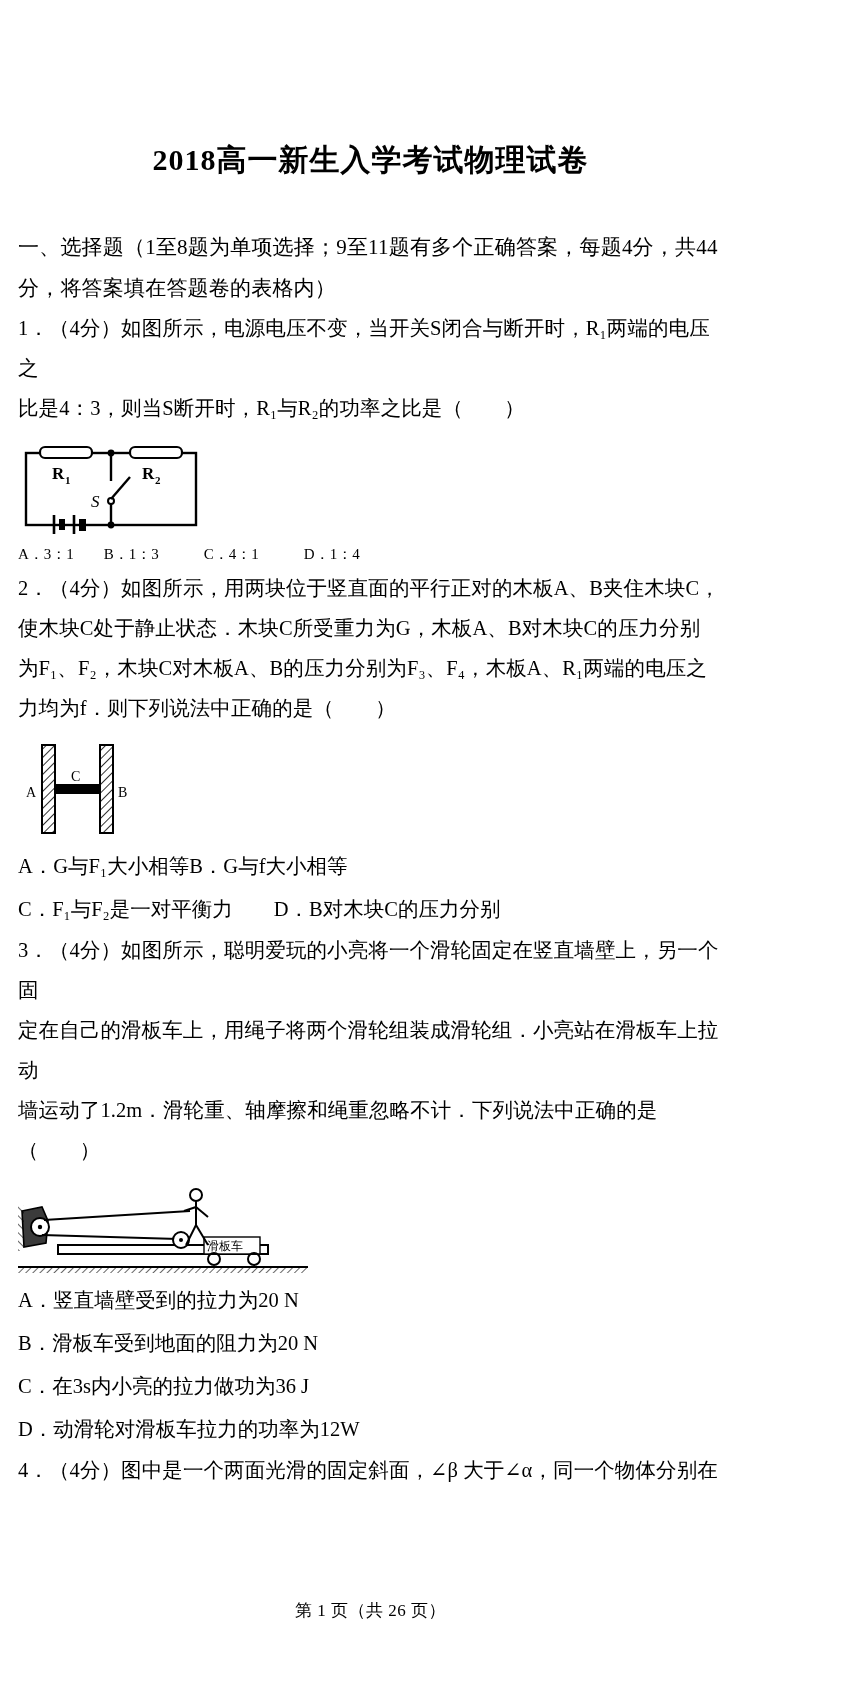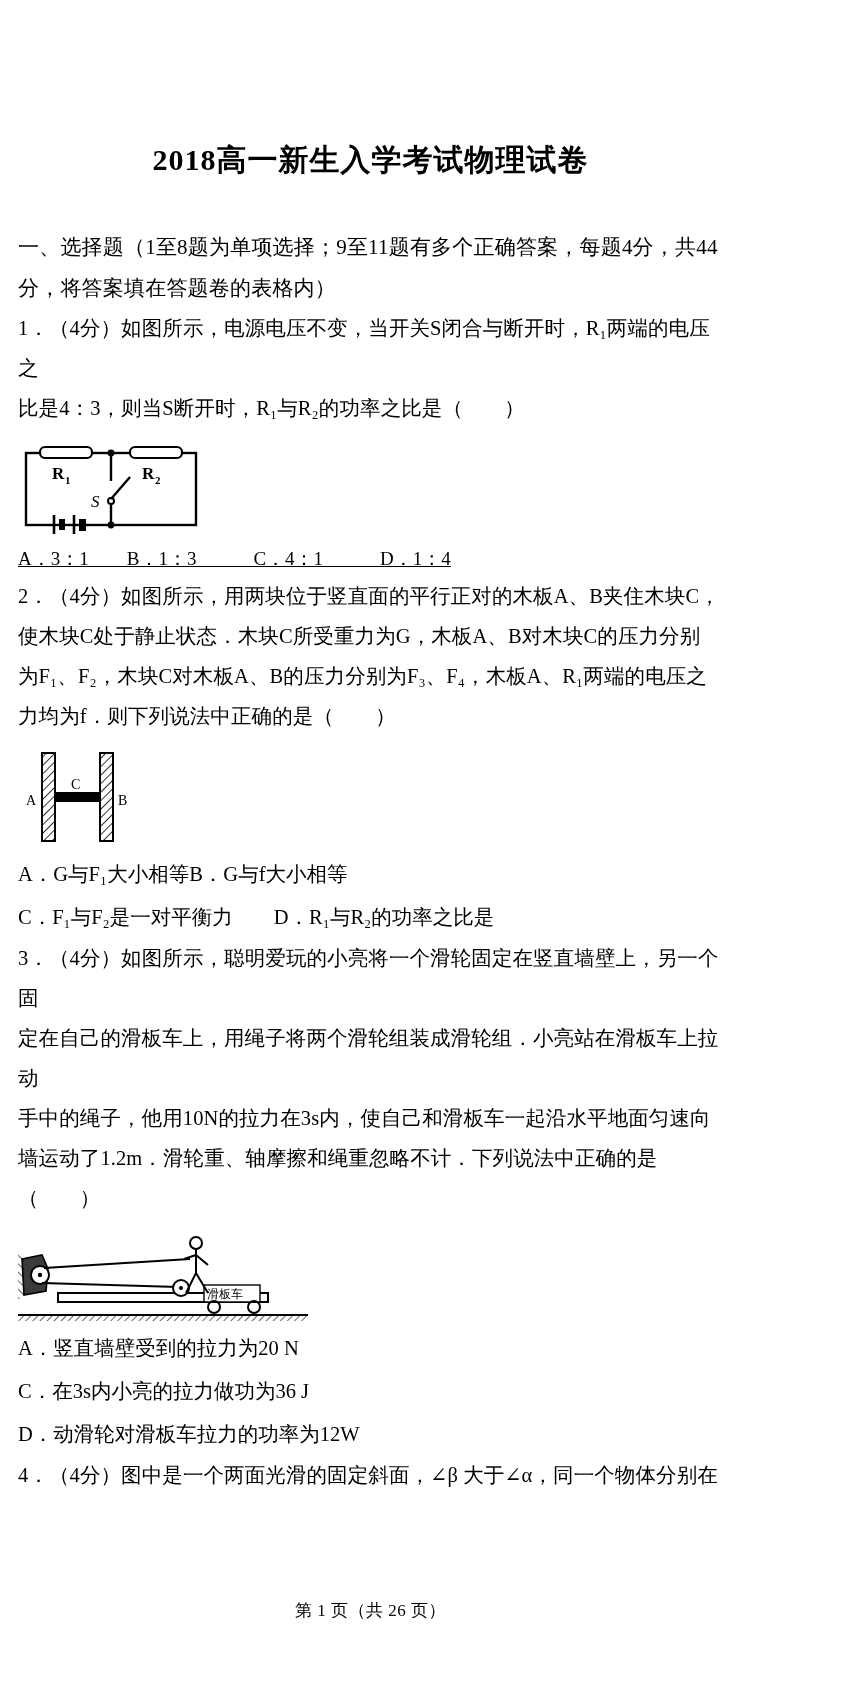--- a/index.html
+++ b/index.html
@@ -39,25 +39,24 @@
     line-height: 1.95;
     margin-top: 38px;
     letter-spacing: 0.2px;
   }
   .q-text {
     font-size: 20.5px;
     line-height: 1.95;
     letter-spacing: 0.1px;
   }
   .opts {
-    font-size: 19px;
+    font-size: 15px;
     line-height: 1.95;
     margin-top: 4px;
     white-space: pre;
-    text-decoration: underline;
   }
   .opt-list-vert div {
     font-size: 20.5px;
     line-height: 2.1;
   }
   .fig {
     margin: 10px 0 6px 0;
   }
   .footer {
     position: absolute;
@@ -138,26 +137,25 @@
       <rect x="37" y="46" width="45" height="8" fill="#000" stroke="#000" stroke-width="2"></rect>
 
       <text x="8" y="58" font-family="Liberation Serif, serif" font-size="14">A</text>
       <text x="53" y="42" font-family="Liberation Serif, serif" font-size="14">C</text>
       <text x="100" y="58" font-family="Liberation Serif, serif" font-size="14">B</text>
     </svg>
   </div>
 
   <div class="opt-list-vert">
     <div>A．G与F₁大小相等B．G与f大小相等</div>
-    <div>C．F₁与F₂是一对平衡力　　D．R₁与R₂的功率之比是</div>
+    <div>C．F₁与F₂是一对平衡力　　D．B对木块C的压力分别</div>
   </div>
 
   <div class="q-text">3．（4分）如图所示，聪明爱玩的小亮将一个滑轮固定在竖直墙壁上，另一个固</div>
   <div class="q-text">定在自己的滑板车上，用绳子将两个滑轮组装成滑轮组．小亮站在滑板车上拉动</div>
-  <div class="q-text">手中的绳子，他用10N的拉力在3s内，使自己和滑板车一起沿水平地面匀速向</div>
   <div class="q-text">墙运动了1.2m．滑轮重、轴摩擦和绳重忽略不计．下列说法中正确的是（　　）</div>
 
   <div class="fig">
     <svg width="290" height="92" viewBox="0 0 290 92">
       <defs>
         <pattern id="hatch2" width="5" height="5" patternTransform="rotate(45)" patternUnits="userSpaceOnUse">
           <line x1="0" y1="0" x2="0" y2="5" stroke="#000" stroke-width="1.2"></line>
         </pattern>
         <pattern id="hatch3" width="6" height="6" patternTransform="rotate(135)" patternUnits="userSpaceOnUse">
           <line x1="0" y1="0" x2="0" y2="6" stroke="#000" stroke-width="1.2"></line>
@@ -193,20 +191,21 @@
       <line x1="178" y1="44" x2="168" y2="64" stroke="#000" stroke-width="2"></line>
       <line x1="178" y1="44" x2="190" y2="64" stroke="#000" stroke-width="2"></line>
 
       <line x1="0" y1="86" x2="290" y2="86" stroke="#000" stroke-width="2"></line>
       <rect x="0" y="86" width="290" height="6" fill="url(#hatch2)"></rect>
     </svg>
   </div>
 
   <div class="opt-list-vert">
     <div>A．竖直墙壁受到的拉力为20 N</div>
+    <div>B．滑板车受到地面的阻力为20 N</div>
     <div>C．在3s内小亮的拉力做功为36 J</div>
     <div>D．动滑轮对滑板车拉力的功率为12W</div>
   </div>
 
   <div class="q-text">4．（4分）图中是一个两面光滑的固定斜面，∠β 大于∠α，同一个物体分别在</div>
 
   <div class="footer">
     <span>第 1 页（共 26 页）</span>
   </div>
 

